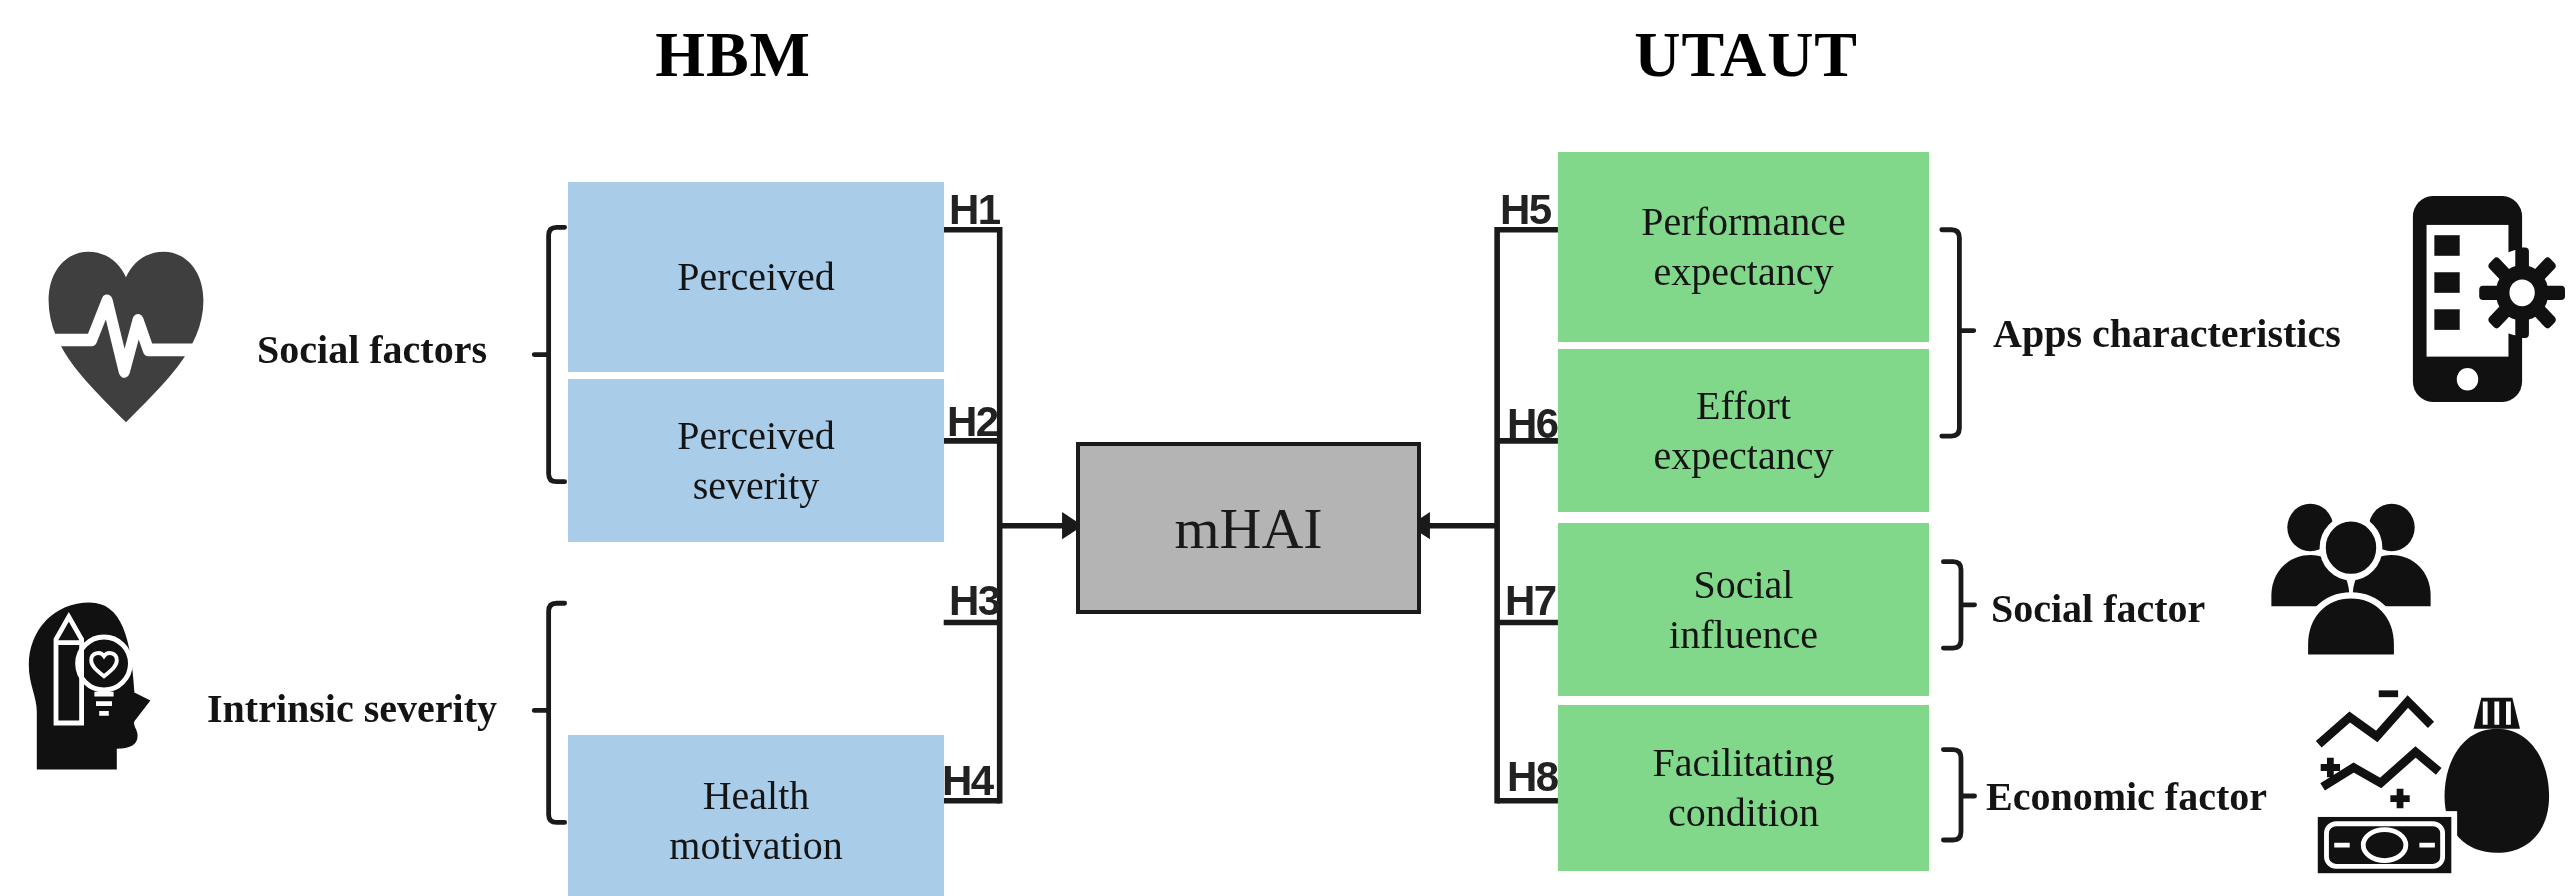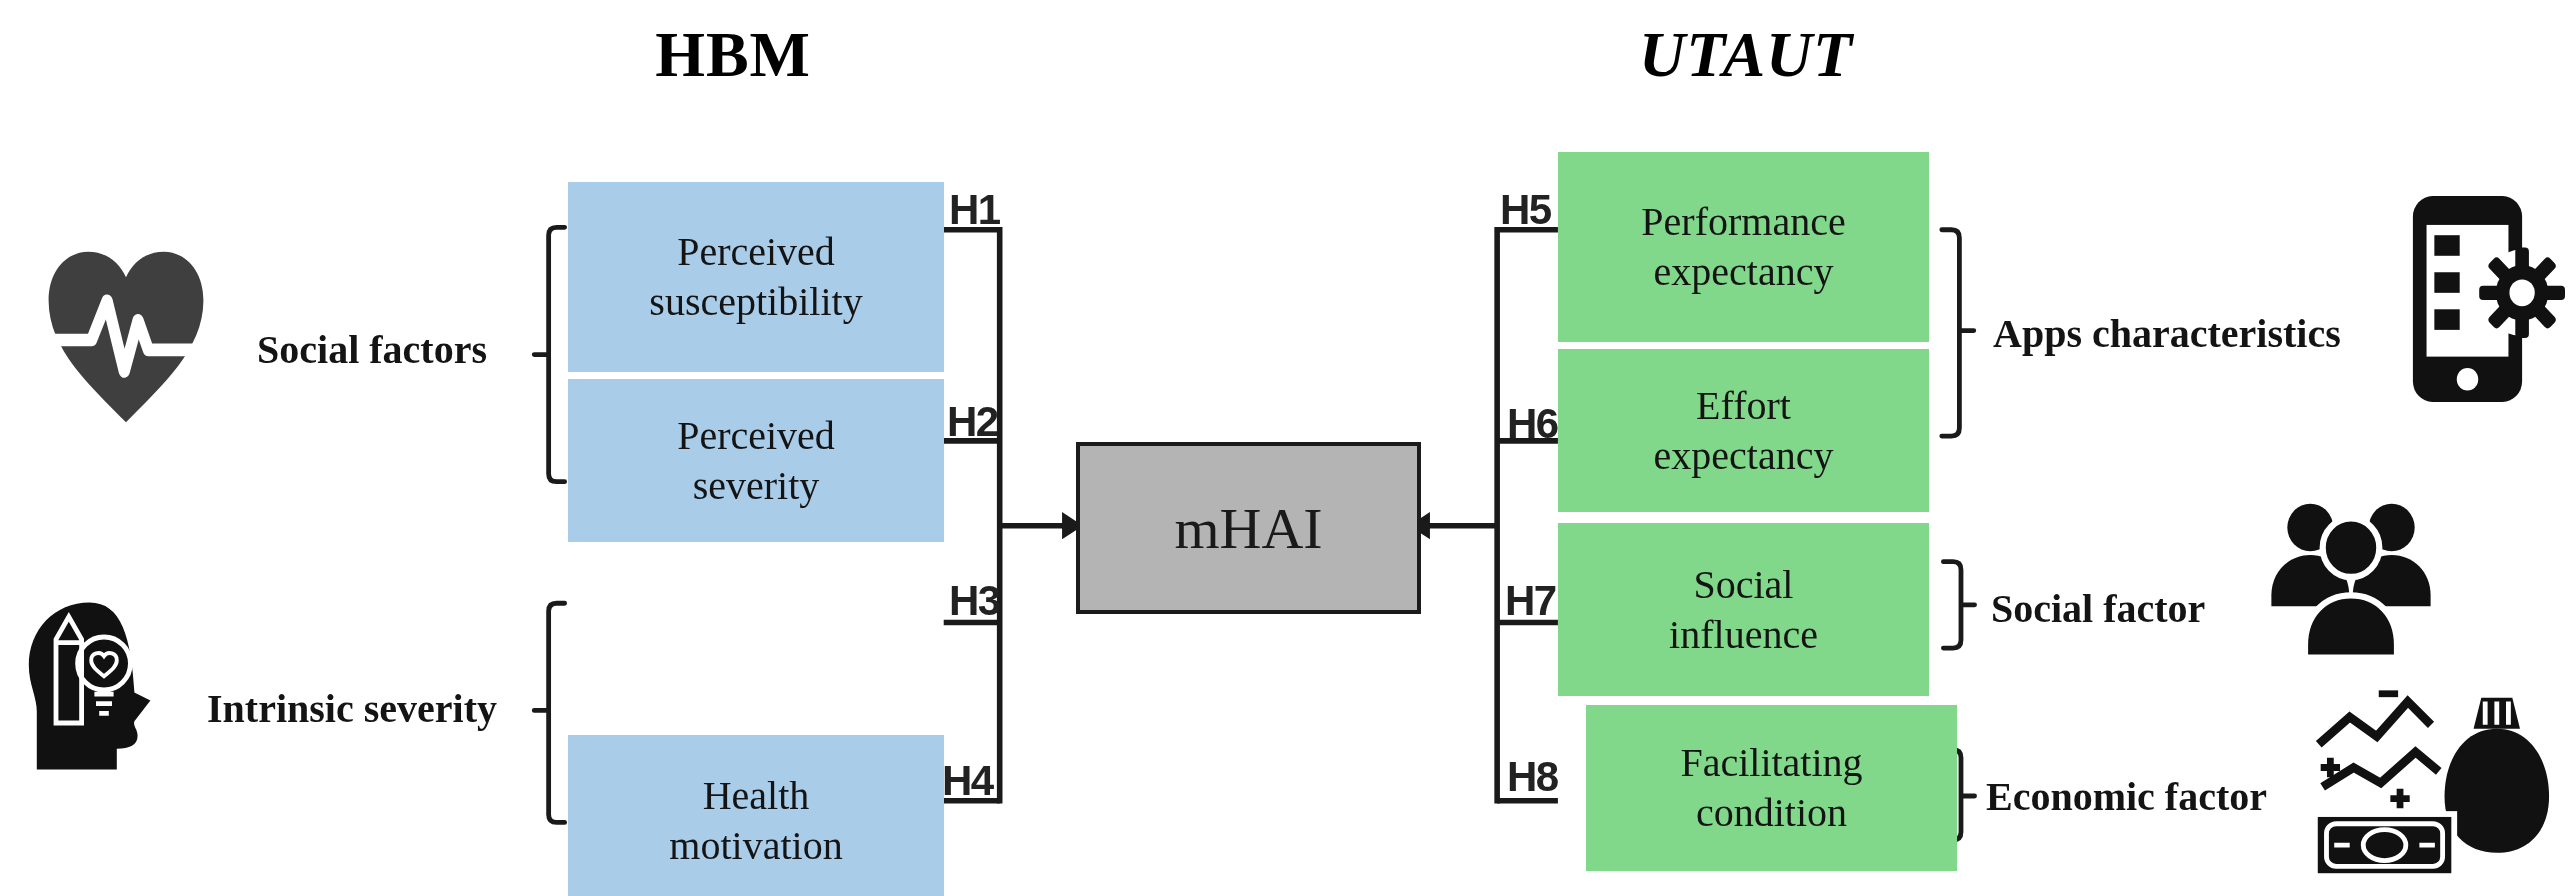--- a/index.html
+++ b/index.html
@@ -45,26 +45,25 @@
     <g stroke="#1a1a1a" stroke-width="6" fill="none" stroke-linecap="round" stroke-linejoin="round">
       <path d="M706 284 H696 Q686 284 686 294 V443 H668 H686 V592 Q686 602 696 602 H706"></path>
       <path d="M706 754 H696 Q686 754 686 764 V888 H668 H686 V1018 Q686 1028 696 1028 H706"></path>
       <path d="M2428 287 H2440 Q2450 287 2450 297 V413 H2468 H2450 V535 Q2450 545 2440 545 H2428"></path>
       <path d="M2430 702 H2442 Q2452 702 2452 712 V756 H2469 H2452 V800 Q2452 810 2442 810 H2430"></path>
       <path d="M2430 937 H2442 Q2452 937 2452 947 V995 H2469 H2452 V1040 Q2452 1050 2442 1050 H2430"></path>
     </g>
   </svg>
 
   <div class="abs title" style="left:573px;top:17.6px;width:320px;">HBM</div>
-  <div class="abs title" style="left:1586px;top:17.6px;width:320px;font-style:italic;">UTAUT</div>
+  <div class="abs title" style="left:1586px;top:17.6px;width:320px;">UTAUT</div>
 
   <div class="abs box blue" style="left:568px;top:152px;width:376px;height:190px;">
     <div>
         <span>Perceived</span>
-        <span>susceptibility</span>
       </div>
   </div>
   <div class="abs box blue" style="left:568px;top:349px;width:376px;height:163px;">
     <div>
         <span>Perceived</span>
         <span>severity</span>
       </div>
   </div>
   <div class="abs box blue" style="left:568px;top:705px;width:376px;height:171px;">
     <div>
@@ -84,21 +83,21 @@
         <span>Effort</span>
         <span>expectancy</span>
       </div>
   </div>
   <div class="abs box green" style="left:1558px;top:523px;width:371px;height:173px;">
     <div>
         <span>Social</span>
         <span>influence</span>
       </div>
   </div>
-  <div class="abs box green" style="left:1558px;top:705px;width:371px;height:166px;margin-left:28px;">
+  <div class="abs box green" style="left:1558px;top:705px;width:371px;height:166px;">
     <div>
         <span>Facilitating</span>
         <span>condition</span>
       </div>
   </div>
 
   <div class="abs center-box" style="left:1076px;top:442px;width:337px;height:164px;">
     <span>mHAI</span>
   </div>
 

